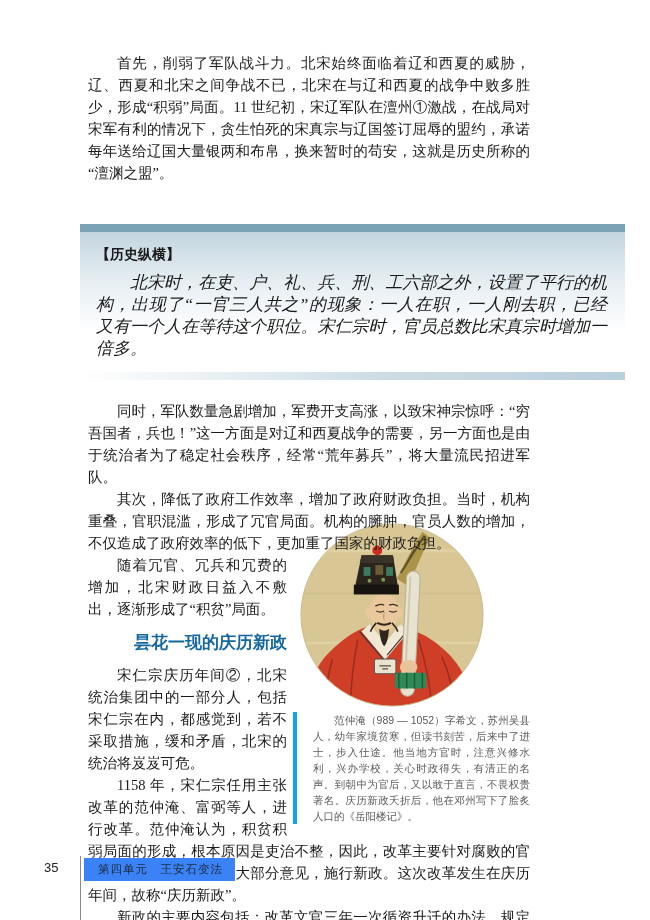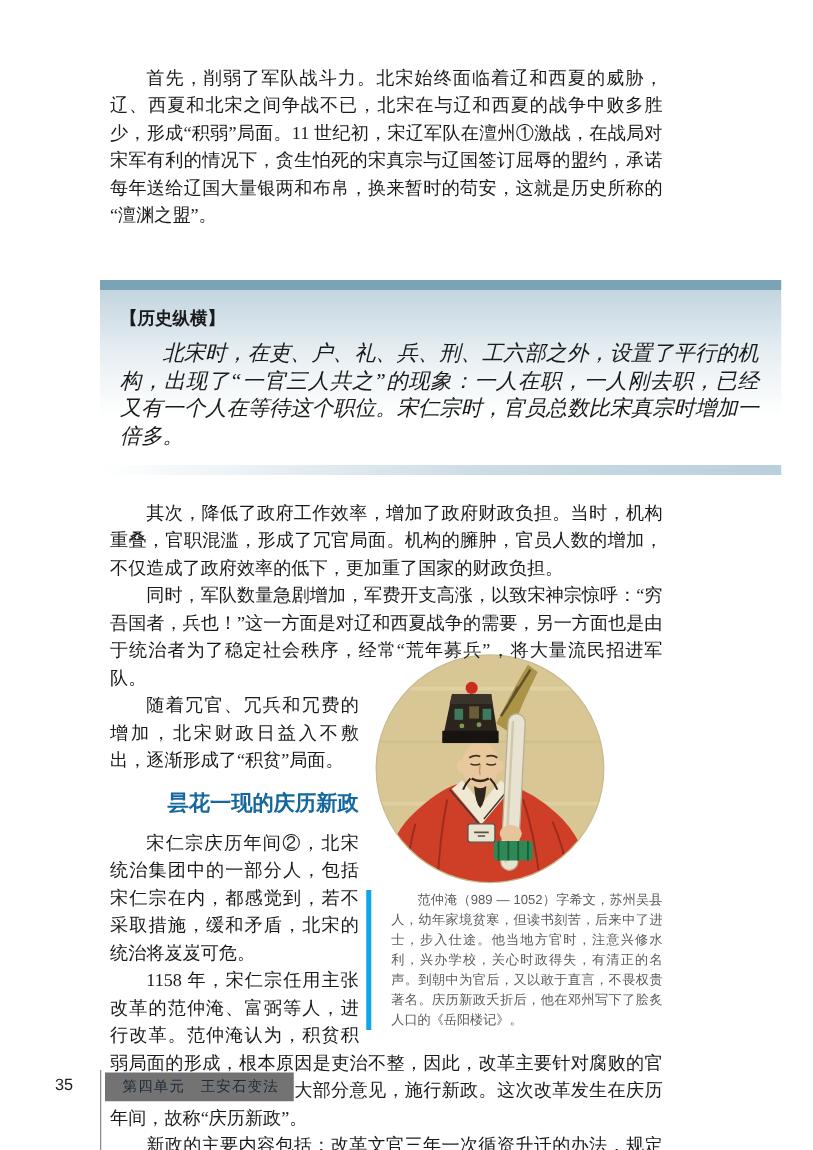--- a/index.html
+++ b/index.html
@@ -27,42 +27,42 @@
            font-size:10.5px;line-height:16px;color:#5a5a5f;text-align:justify;
            text-indent:2em;font-family:"Liberation Sans",sans-serif;}
   
   .footnotes{margin-top:14px;font-size:11px;line-height:18px;font-style:italic;}
   .fn-rule{width:160px;border-top:1px solid #444;margin-bottom:6px;}
   .fn-line{text-indent:0;font-size:11px;line-height:18px;}
   
   .page-number{position:absolute;left:44px;top:860px;font-size:13px;
                font-family:"Liberation Sans",sans-serif;color:#222;}
   .footer-vline{position:absolute;left:80px;top:856px;bottom:0;width:1px;background:#8a8a8a;}
-  .footer-label{position:absolute;left:84px;top:858px;background:#737373;
+  .footer-label{position:absolute;left:84px;top:858px;background:#3b82f6;
                 padding:4px 12px 4px 14px;font-size:11.5px;color:#1d2a38;
                 font-family:"Liberation Sans",sans-serif;letter-spacing:1px;}
 </style>
 </head>
 <body>
 
 <div class="page">
 
   <p>首先，削弱了军队战斗力。北宋始终面临着辽和西夏的威胁，辽、西夏和北宋之间争战不已，北宋在与辽和西夏的战争中败多胜少，形成“积弱”局面。11 世纪初，宋辽军队在澶州①激战，在战局对宋军有利的情况下，贪生怕死的宋真宗与辽国签订屈辱的盟约，承诺每年送给辽国大量银两和布帛，换来暂时的苟安，这就是历史所称的“澶渊之盟”。</p>
 
   <div class="hx-box">
     <div class="hx-topbar"></div>
     <div class="hx-body">
       <div class="hx-title">【历史纵横】</div>
       <p class="hx-text">北宋时，在吏、户、礼、兵、刑、工六部之外，设置了平行的机构，出现了“一官三人共之”的现象：一人在职，一人刚去职，已经又有一个人在等待这个职位。宋仁宗时，官员总数比宋真宗时增加一倍多。</p>
     </div>
     <div class="hx-bottombar"></div>
   </div>
 
+  <p>同时，军队数量急剧增加，军费开支高涨，以致宋神宗惊呼：“穷吾国者，兵也！”这一方面是对辽和西夏战争的需要，另一方面也是由于统治者为了稳定社会秩序，经常“荒年募兵”，将大量流民招进军队。</p>
   <p>其次，降低了政府工作效率，增加了政府财政负担。当时，机构重叠，官职混滥，形成了冗官局面。机构的臃肿，官员人数的增加，不仅造成了政府效率的低下，更加重了国家的财政负担。</p>
-  <p>同时，军队数量急剧增加，军费开支高涨，以致宋神宗惊呼：“穷吾国者，兵也！”这一方面是对辽和西夏战争的需要，另一方面也是由于统治者为了稳定社会秩序，经常“荒年募兵”，将大量流民招进军队。</p>
 
   <div class="figure">
     <svg class="portrait" width="186" height="186" viewBox="0 0 190 190" xmlns="http://www.w3.org/2000/svg">
       <defs>
         <clipPath id="pclip">
             <circle cx="95" cy="95" r="93"></circle>
           </clipPath>
       </defs>
       <g clip-path="url(#pclip)">
         <rect width="190" height="190" fill="#d8c795"></rect>

